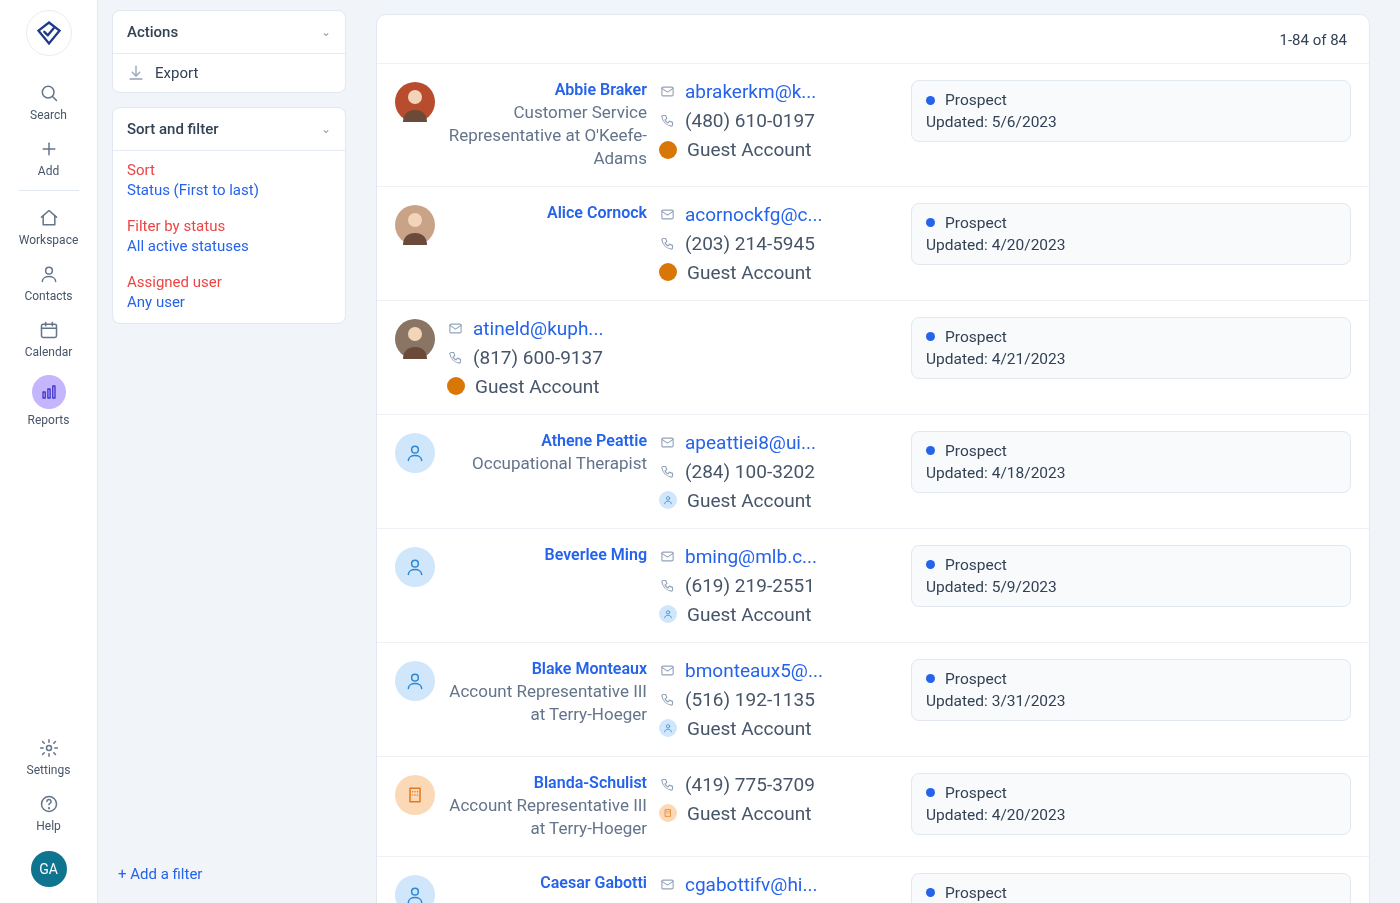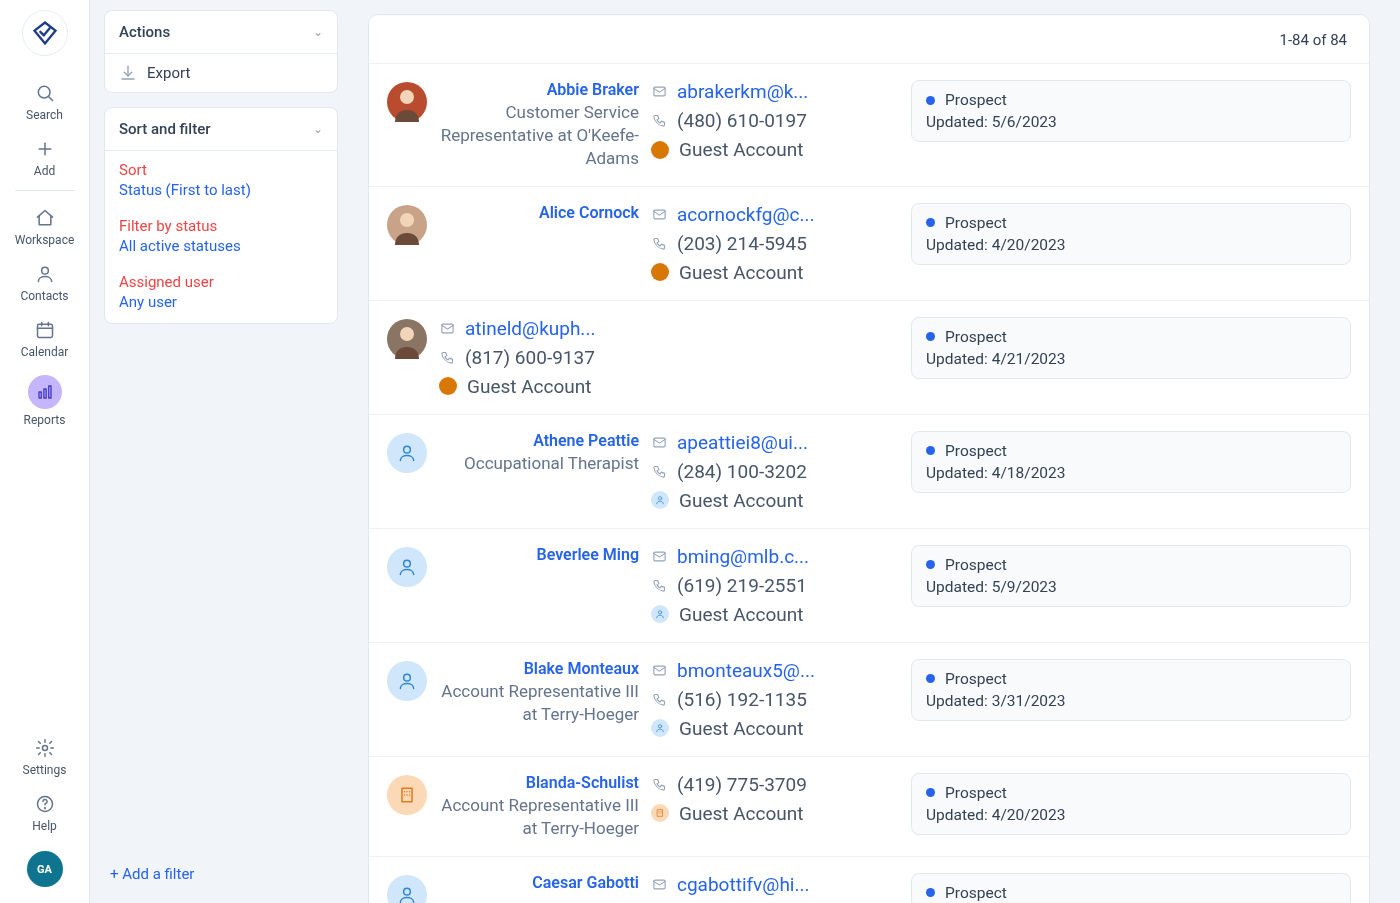--- a/index.html
+++ b/index.html
@@ -7,21 +7,21 @@
   font-family: -apple-system, BlinkMacSystemFont, "Segoe UI", Roboto, Helvetica, Arial, sans-serif;
   background: #f1f5f9;
   color: #334155;
   display: flex;
   height: 903px;
   overflow: hidden;
 }
 
 
 .nav-rail {
-  width: 90px;
+  width: 98px;
   background: #fff;
   border-right: 1px solid #e2e8f0;
   display: flex;
   flex-direction: column;
   align-items: center;
   padding: 10px 0;
   flex-shrink: 0;
 }
 .logo {
   width: 46px; height: 46px;
@@ -52,21 +52,21 @@
   width:34px;height:34px;border-radius:50%;
   display:flex;align-items:center;justify-content:center;
   margin-bottom:4px;
 }
 .nav-spacer { flex:1; }
 .nav-divider { width:60px;border-top:1px solid #e2e8f0;margin:6px 0; }
 .user-badge {
   width:36px;height:36px;border-radius:50%;
   background:#0e7490;color:#fff;
   display:flex;align-items:center;justify-content:center;
-  font-size:11px;font-weight:700;
+  font-size:14px;font-weight:400;
   margin:12px 0 6px;
 }
 
 
 .sidebar {
   width: 262px;
   padding: 10px 14px;
   display:flex;flex-direction:column;
   flex-shrink:0;
 }

